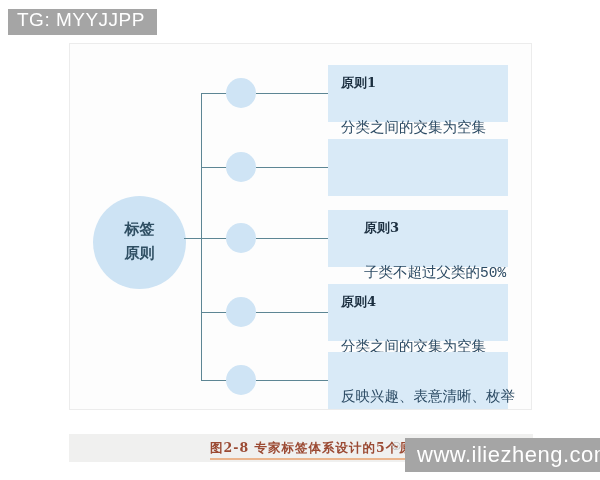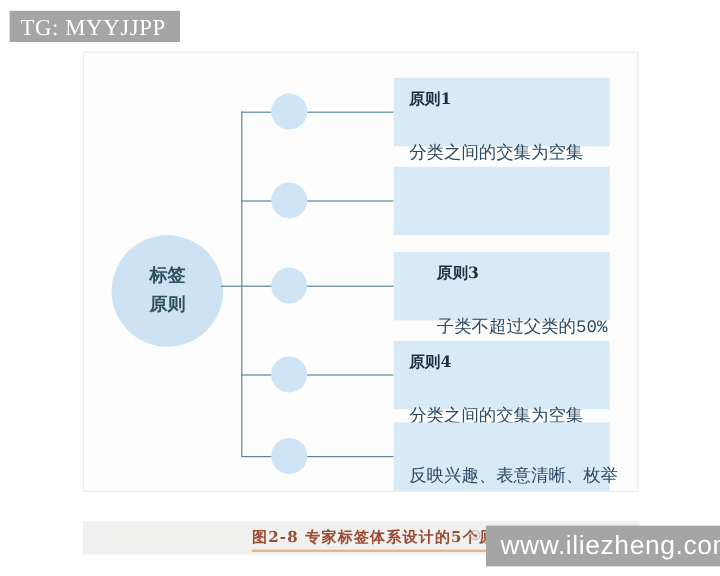--- a/index.html
+++ b/index.html
@@ -6,21 +6,21 @@
   body{
     width:600px;height:480px;position:relative;overflow:hidden;
     background:#ffffff;
     font-family:"Liberation Sans","DejaVu Sans",sans-serif;
   }
   
   .tg-badge{
     position:absolute;left:8px;top:9px;height:26px;
     background:#a5a5a5;color:#ffffff;
     font-size:19px;letter-spacing:0.5px;
-    display:flex;align-items:flex-end;padding:0 12px 0 9px;font-family:Liberation Serif, serif;
+    display:flex;align-items:flex-start;padding:0 12px 0 9px;
   }
   
   .card{
     position:absolute;left:69px;top:43px;width:463px;height:367px;
     background:#fdfdfd;border:1px solid #ececec;box-sizing:border-box;
   }
   
   .root-circle{
     position:absolute;left:23px;top:152px;width:93px;height:93px;
     border-radius:50%;background:#cde3f4;

